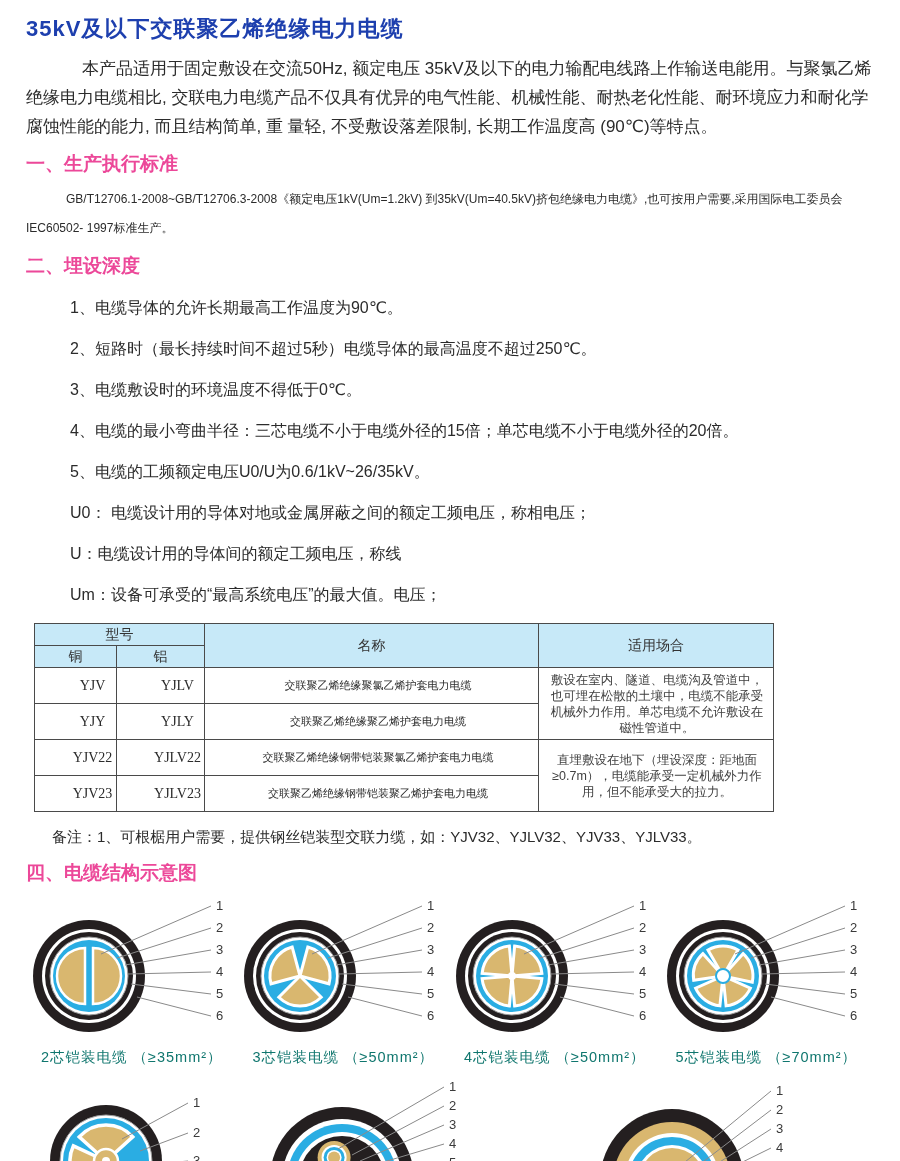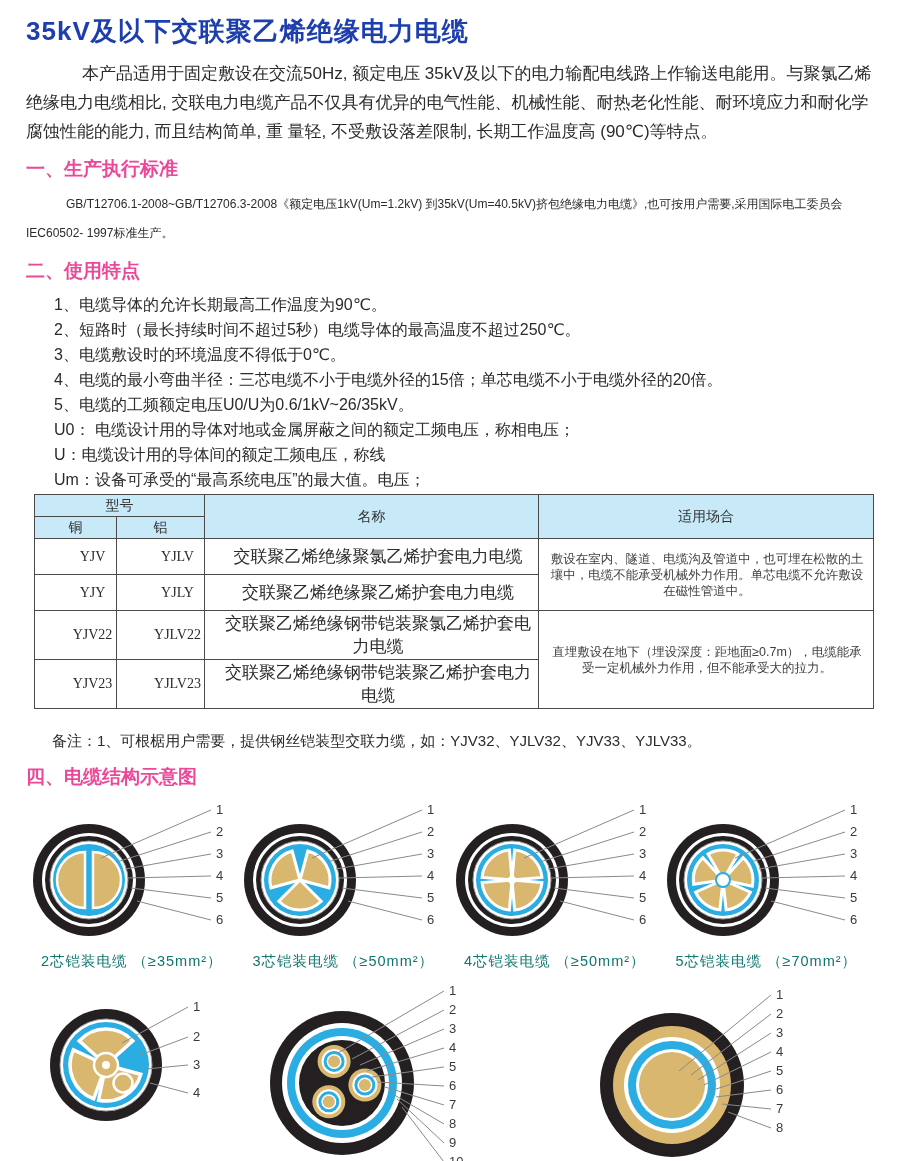--- a/index.html
+++ b/index.html
@@ -1,30 +1,30 @@
 <!DOCTYPE html>
 <html><head>
 <meta charset="utf-8">
 <style>
   html,body{margin:0;padding:0;background:#fff;}
   body{width:900px;font-family:"Liberation Sans","DejaVu Sans",sans-serif;color:#2b2b2b;}
   .page{width:900px;box-sizing:border-box;padding:12px 28px 10px 26px;}
-  .title{font-size:26px;font-weight:bold;color:#1d3fae;margin:2px 0 10px 0;letter-spacing:1px;}
+  .title{font-size:22px;font-weight:bold;color:#1d3fae;margin:2px 0 10px 0;letter-spacing:1px;}
   .intro{font-size:17px;line-height:29px;text-indent:56px;margin:0 0 6px 0;color:#2b2b2b;}
   h2.sec{font-size:19px;font-weight:bold;color:#ec4899;margin:10px 0 8px 0;}
   .s1body{font-size:12px;line-height:29px;text-indent:40px;margin:0 0 4px 0;}
   .feat{font-size:16px;line-height:25px;padding-left:28px;}
-  .feat div{margin:0;}
-  table.models{border-collapse:collapse;margin:2px 0 8px 8px;width:840px;table-layout:fixed;}
+  .feat div{margin:16px;}
+  table.models{border-collapse:collapse;margin:2px 0 8px 8px;width:740px;table-layout:fixed;}
   table.models th,table.models td{border:1px solid #4a4a4a;text-align:center;vertical-align:middle;}
   table.models th{background:#c7e9f8;font-weight:normal;font-size:14px;height:19px;color:#333;}
   td.model{font-size:14px;height:33px;font-family:"Liberation Serif","DejaVu Serif",serif;padding-left:35px;}
-  td.cname{font-size:17px;text-align:left;padding-left:14px;}
+  td.cname{font-size:11px;text-align:left;padding-left:14px;}
   td.app{font-size:12.5px;text-align:left;padding:2px 6px 2px 8px;line-height:16px;color:#404040;}
-  .notes{font-size:15px;line-height:26px;margin-top:19px;}
+  .notes{font-size:15px;line-height:26px;margin-top:12px;}
   .note1{padding-left:26px;}
   .note2{padding-left:62px;}
   .diag-row{display:flex;margin-top:4px;}
   .diag{display:flex;flex-direction:column;align-items:center;}
   .d-r1{width:225px;}
   .d-a{width:240px;}
   .d-b{width:330px;}
   .d-c{width:330px;}
   .caption{font-size:14.5px;color:#0f766e;margin-top:2px;letter-spacing:1px;}
   svg .ln{stroke:#8a8a8a;stroke-width:1;fill:none;}
@@ -35,21 +35,21 @@
 
 <div class="page">
 
   <h1 class="title">35kV及以下交联聚乙烯绝缘电力电缆</h1>
 
   <p class="intro">本产品适用于固定敷设在交流50Hz, 额定电压 35kV及以下的电力输配电线路上作输送电能用。与聚氯乙烯绝缘电力电缆相比, 交联电力电缆产品不仅具有优异的电气性能、机械性能、耐热老化性能、耐环境应力和耐化学腐蚀性能的能力, 而且结构简单, 重 量轻, 不受敷设落差限制, 长期工作温度高 (90℃)等特点。</p>
 
   <h2 class="sec">一、生产执行标准</h2>
   <p class="s1body">GB/T12706.1-2008~GB/T12706.3-2008《额定电压1kV(Um=1.2kV) 到35kV(Um=40.5kV)挤包绝缘电力电缆》,也可按用户需要,采用国际电工委员会IEC60502- 1997标准生产。</p>
 
-  <h2 class="sec">二、使用特点</h2>
+  <h2 class="sec">二、埋设深度</h2>
   <div class="feat">
     <div>1、电缆导体的允许长期最高工作温度为90℃。</div>
     <div>2、短路时（最长持续时间不超过5秒）电缆导体的最高温度不超过250℃。</div>
     <div>3、电缆敷设时的环境温度不得低于0℃。</div>
     <div>4、电缆的最小弯曲半径：三芯电缆不小于电缆外径的15倍；单芯电缆不小于电缆外径的20倍。</div>
     <div>5、电缆的工频额定电压U0/U为0.6/1kV~26/35kV。</div>
     <div>U0： 电缆设计用的导体对地或金属屏蔽之间的额定工频电压，称相电压；</div>
     <div>U：电缆设计用的导体间的额定工频电压，称线</div>
     <div>Um：设备可承受的“最高系统电压”的最大值。电压；</div>
   </div>

